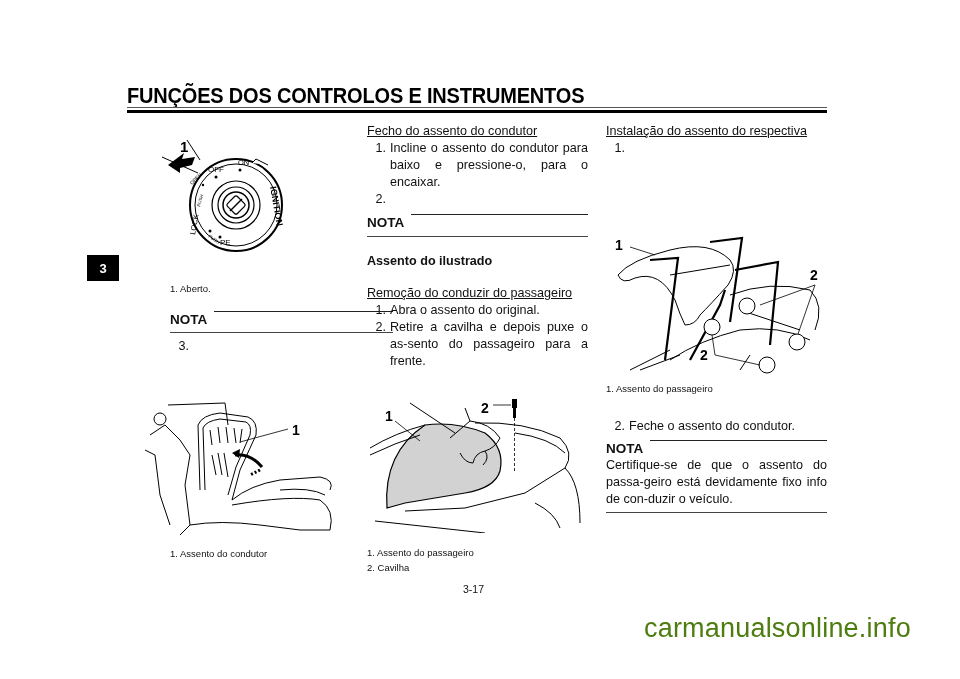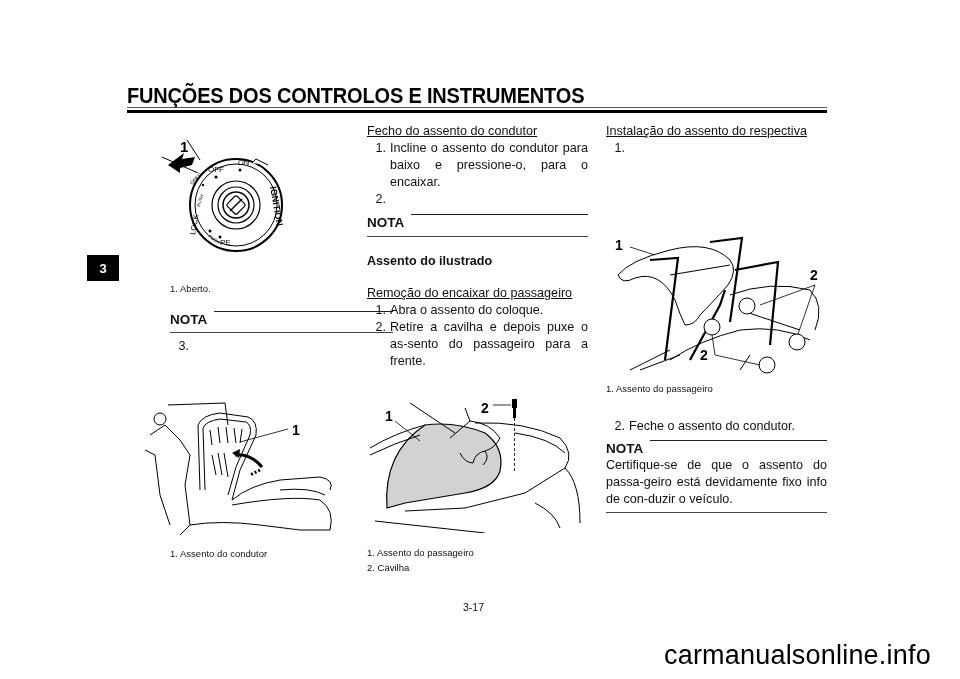--- a/index.html
+++ b/index.html
@@ -34,24 +34,24 @@
   .step .num { width: 23px; flex: 0 0 23px; text-align: right; padding-right: 4px; box-sizing: border-box; }
   .step .txt { flex: 1; }
   .nota-head { display: flex; align-items: flex-start; font-weight: bold; font-size: 13.5px; }
   .nota-head .line { flex: 1; border-bottom: 1px solid #222; margin-left: 7px; margin-bottom: 3px; }
   .nota-body { text-align: justify; }
   .nota-end { border-bottom: 1.5px solid #444; margin-top: 4px; }
   .caption { font-size: 9.5px; line-height: 15px; }
   .caption div { white-space: nowrap; }
   .section-title { font-weight: bold; }
   .fig { position: absolute; }
-  .page-num { position: absolute; left: 463px; top: 583px; font-size: 10.5px; margin-top: 18px; }
+  .page-num { position: absolute; left: 463px; top: 583px; font-size: 10.5px; }
   .watermark {
-    position: absolute; left: 644px; top: 640px; font-size: 27px;
-    color: #000000; letter-spacing: 0.2px; white-space: nowrap; margin-left: 20px;
+    position: absolute; left: 644px; top: 613px; font-size: 27px;
+    color: #4d7c0f; letter-spacing: 0.2px; white-space: nowrap;
   }
 </style>
 </head>
 <body>
 
 <div class="header-title">FUNÇÕES DOS CONTROLOS E INSTRUMENTOS</div>
 <div class="header-rule-thin"></div>
 <div class="header-rule-thick"></div>
 <div class="chapter-tab">3</div>
 
@@ -138,24 +138,24 @@
   </div>
   <div style="height:6px;"></div>
   <div class="nota-head">
     <span>NOTA</span>
       <span class="line"></span>
   </div>
   <div class="nota-end"></div>
   <div style="height:16px;"></div>
   <div class="section-title">Assento do ilustrado</div>
   <div style="height:15px;"></div>
-  <div class="u">Remoção do encaixar do passageiro</div>
+  <div class="u">Remoção do conduzir do passageiro</div>
   <div class="step">
     <span class="num">1.</span>
-    <span class="txt">Abra o assento do coloque.</span>
+    <span class="txt">Abra o assento do original.</span>
   </div>
   <div class="step">
     <span class="num">2.</span>
     <span class="txt">Retire a cavilha e depois puxe o as-sento do passageiro para a frente.</span>
   </div>
 </div>
 
 <div class="fig" style="left:365px; top:393px; width:225px; height:140px;">
   <svg width="225" height="140" viewBox="0 0 225 140">
     <path d="M22,115 Q18,60 60,32 Q90,28 120,40 Q140,55 135,78 Q130,95 100,100 L40,110 Z" fill="#d2d2d2" stroke="#000" stroke-width="1.2"></path>

